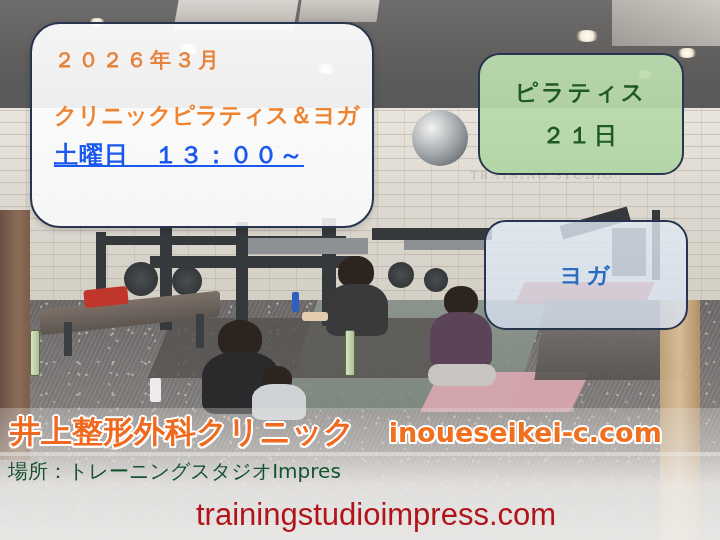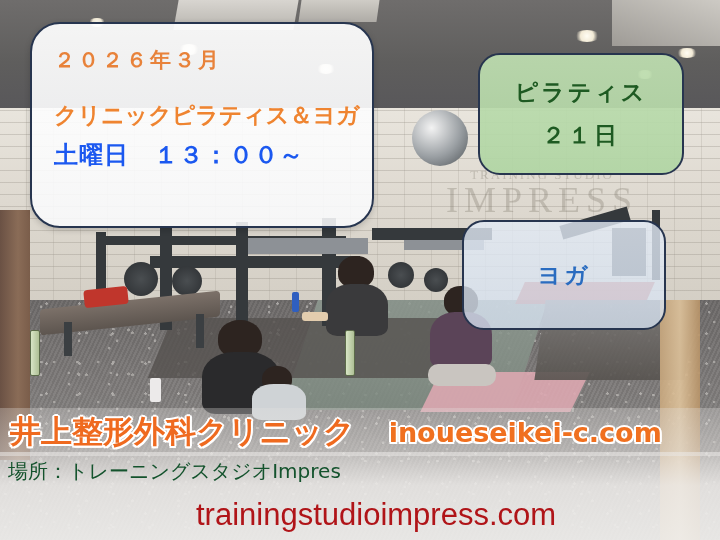--- a/index.html
+++ b/index.html
@@ -86,32 +86,32 @@
     left:30px;top:22px;width:344px;height:206px;border-radius:30px;
     background:linear-gradient(180deg,rgba(255,255,255,.93),rgba(250,251,253,.87));
     box-shadow:0 2px 6px rgba(0,0,0,.18);
     padding:22px 8px 0 22px;
   }
   .line-date{font-size:21px;font-weight:bold;color:#e8823a;letter-spacing:3px;
     font-family:"DejaVu Sans",sans-serif;margin-bottom:26px;}
   .line-title{font-size:23px;font-weight:bold;color:#ef8430;letter-spacing:0px;
     font-family:"DejaVu Sans",sans-serif;margin-bottom:8px;white-space:nowrap;}
   .line-time{font-size:24px;font-weight:bold;color:#1b58f0;letter-spacing:1px;
-    font-family:"DejaVu Sans",sans-serif;}
+    font-family:"DejaVu Sans",sans-serif;text-decoration:underline;}
 
   .card-green{
     left:478px;top:53px;width:206px;height:122px;border-radius:22px;
     background:linear-gradient(180deg,rgba(190,222,176,.93),rgba(176,213,163,.92));
     display:flex;flex-direction:column;align-items:center;justify-content:center;gap:12px;
   }
   .card-green .g-line{font-size:23px;font-weight:bold;color:#1e5a22;letter-spacing:3px;
     font-family:"DejaVu Sans",sans-serif;}
 
   .card-blue{
-    left:462px;top:220px;width:204px;height:110px;border-radius:22px;
+    left:484px;top:220px;width:204px;height:110px;border-radius:22px;
     background:linear-gradient(180deg,rgba(226,234,245,.80),rgba(214,226,241,.78));
     display:flex;flex-direction:column;align-items:center;justify-content:center;gap:10px;
   }
   .card-blue .b-line{font-size:23px;font-weight:bold;color:#2a6cc0;letter-spacing:3px;
     font-family:"DejaVu Sans",sans-serif;}
 
   .ribbon{position:absolute;left:36px;top:333px;width:310px;height:40px;
     background:linear-gradient(180deg,#b5d68f,#a6cc80);
     border:1px solid #5c6b4a;box-sizing:border-box;
     display:flex;align-items:center;justify-content:center;}
@@ -155,21 +155,20 @@
     <div class="downlight" style="left:316px;top:64px;width:20px;height:10px;"></div>
     <div class="downlight" style="left:88px;top:18px;width:18px;height:9px;"></div>
     <div class="downlight" style="left:574px;top:30px;width:26px;height:12px;"></div>
     <div class="downlight" style="left:676px;top:48px;width:22px;height:10px;"></div>
     <div class="downlight" style="left:636px;top:70px;width:18px;height:9px;"></div>
 
     <div class="wallbrick"></div>
 
     <div class="wall-logo">
       <div class="l1">TRAINING STUDIO</div>
-      <div class="l2">IMPRESS</div>
     </div>
 
     <div class="mirrorball"></div>
 
     <div class="floor"></div>
     <div class="floor-speckle"></div>
     <div class="greenmat"></div>
     <div class="darkmat"></div>
     <div class="redmat"></div>
     <div class="pinkmat"></div>

